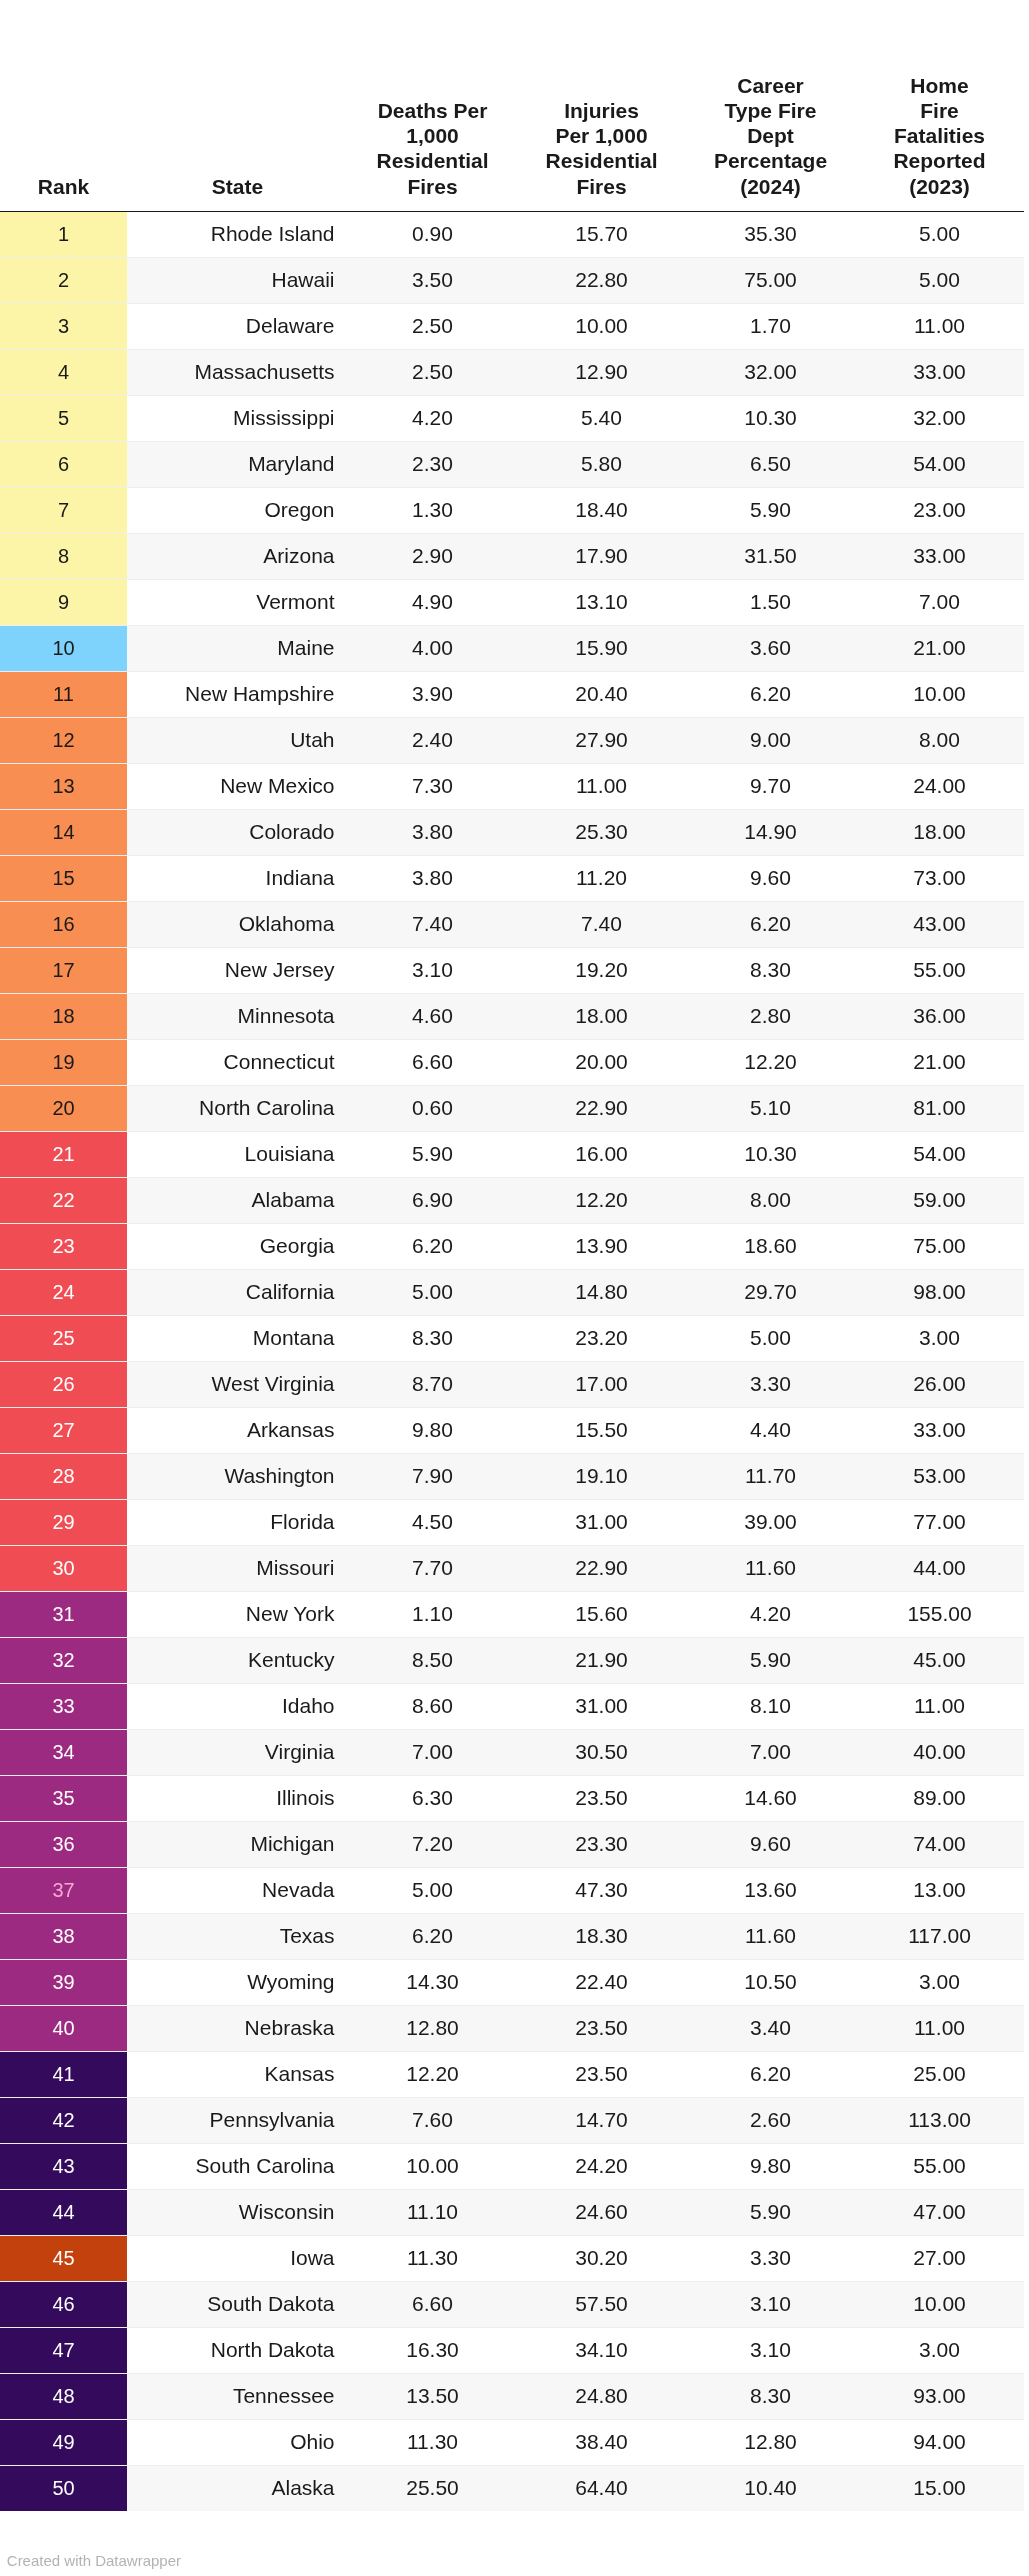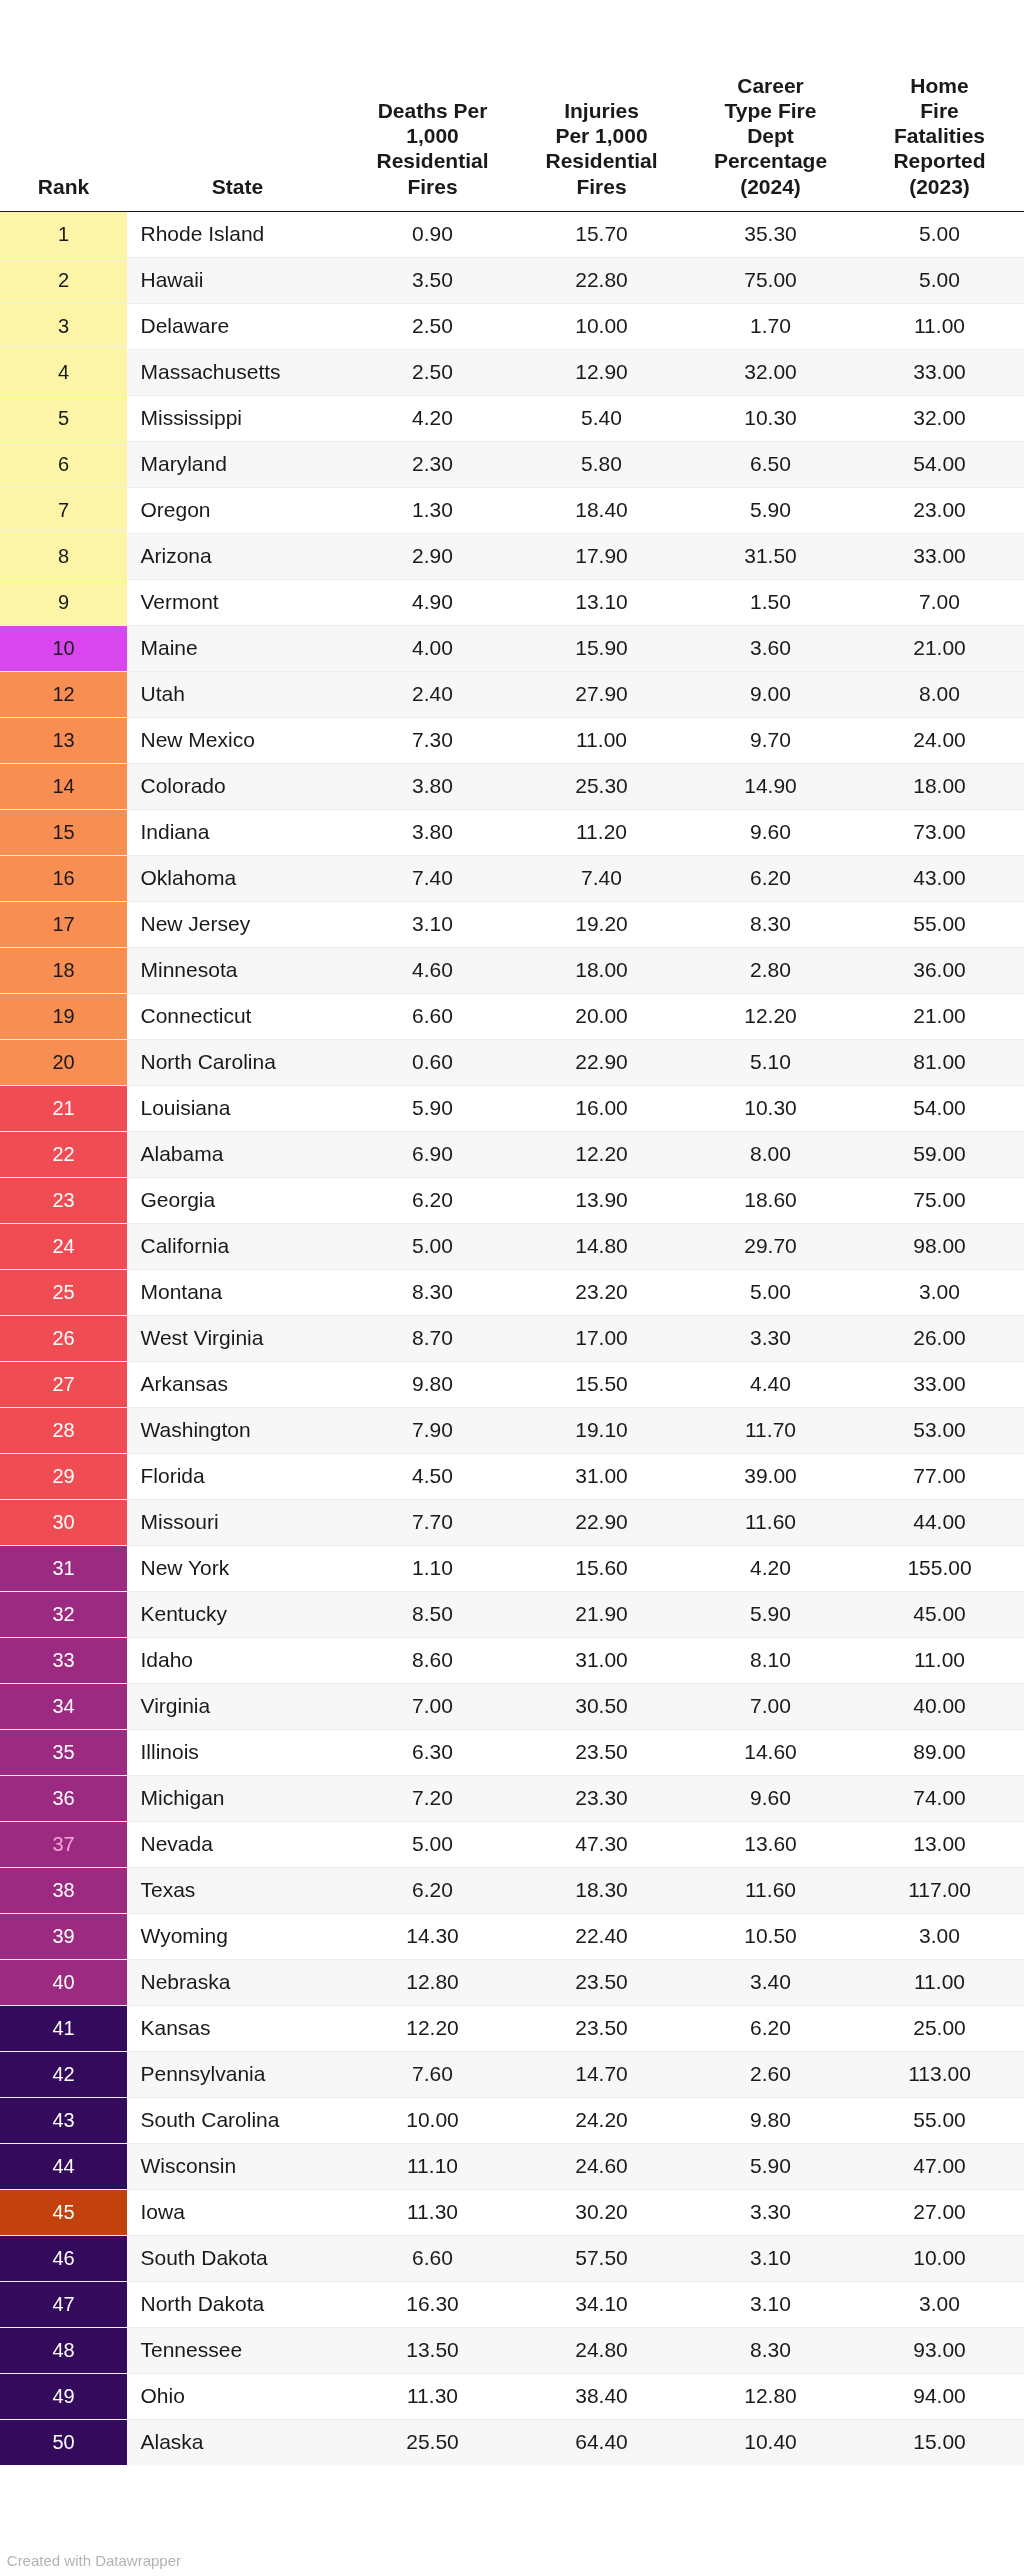--- a/index.html
+++ b/index.html
@@ -58,21 +58,21 @@
   }
   tbody tr { border-bottom: 0.8px solid #eeeeee; }
   tbody tr:last-child { border-bottom: none; }
 
   td.rank-cell {
     text-align: center;
     font-size: 20px;
     padding: 3.4px 0;
   }
   td.state-cell {
-    text-align: left;
+    text-align: right;
   }
   td.num-cell {
     text-align: center;
   }
   tbody tr.striped td.state-cell,
   tbody tr.striped td.num-cell {
     background: #f7f7f7;
   }
   .footer {
     position: absolute;
@@ -165,26 +165,34 @@
         </tr>
         <tr>
           <td class="rank-cell" style="background: rgb(252, 245, 168); color: rgb(26, 26, 26);">9</td>
           <td class="state-cell">Vermont</td>
           <td class="num-cell">4.90</td>
           <td class="num-cell">13.10</td>
           <td class="num-cell">1.50</td>
           <td class="num-cell">7.00</td>
         </tr>
         <tr class="striped">
-          <td class="rank-cell" style="background: #d946ef; color: rgb(26, 26, 26);">10</td>
+          <td class="rank-cell" style="background: #7dd3fc; color: rgb(26, 26, 26);">10</td>
           <td class="state-cell">Maine</td>
           <td class="num-cell">4.00</td>
           <td class="num-cell">15.90</td>
           <td class="num-cell">3.60</td>
           <td class="num-cell">21.00</td>
+        </tr>
+        <tr>
+          <td class="rank-cell" style="background: rgb(249, 142, 82); color: rgb(26, 26, 26);">11</td>
+          <td class="state-cell">New Hampshire</td>
+          <td class="num-cell">3.90</td>
+          <td class="num-cell">20.40</td>
+          <td class="num-cell">6.20</td>
+          <td class="num-cell">10.00</td>
         </tr>
         <tr class="striped">
           <td class="rank-cell" style="background: rgb(249, 142, 82); color: rgb(26, 26, 26);">12</td>
           <td class="state-cell">Utah</td>
           <td class="num-cell">2.40</td>
           <td class="num-cell">27.90</td>
           <td class="num-cell">9.00</td>
           <td class="num-cell">8.00</td>
         </tr>
         <tr>

